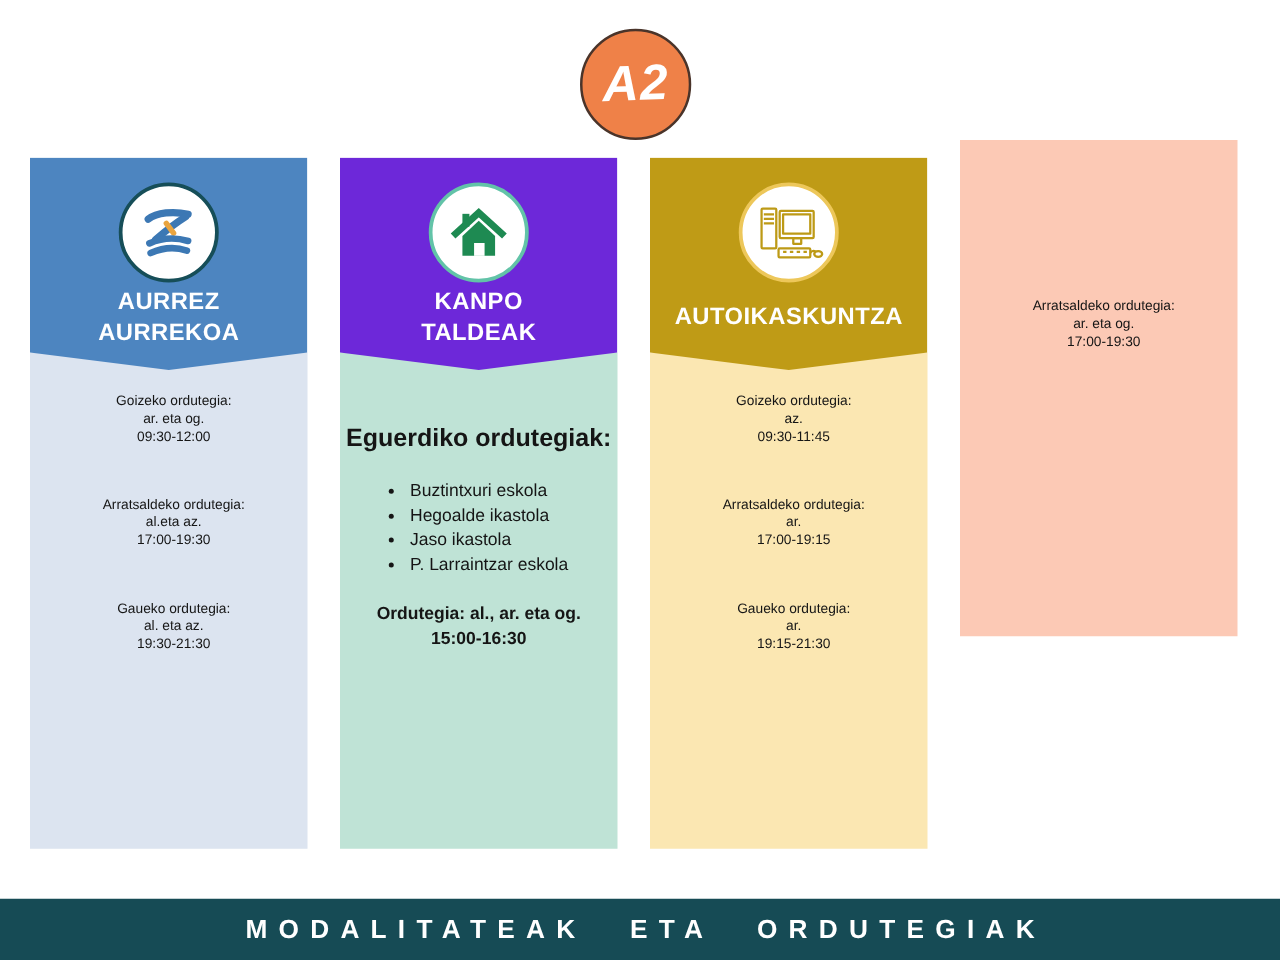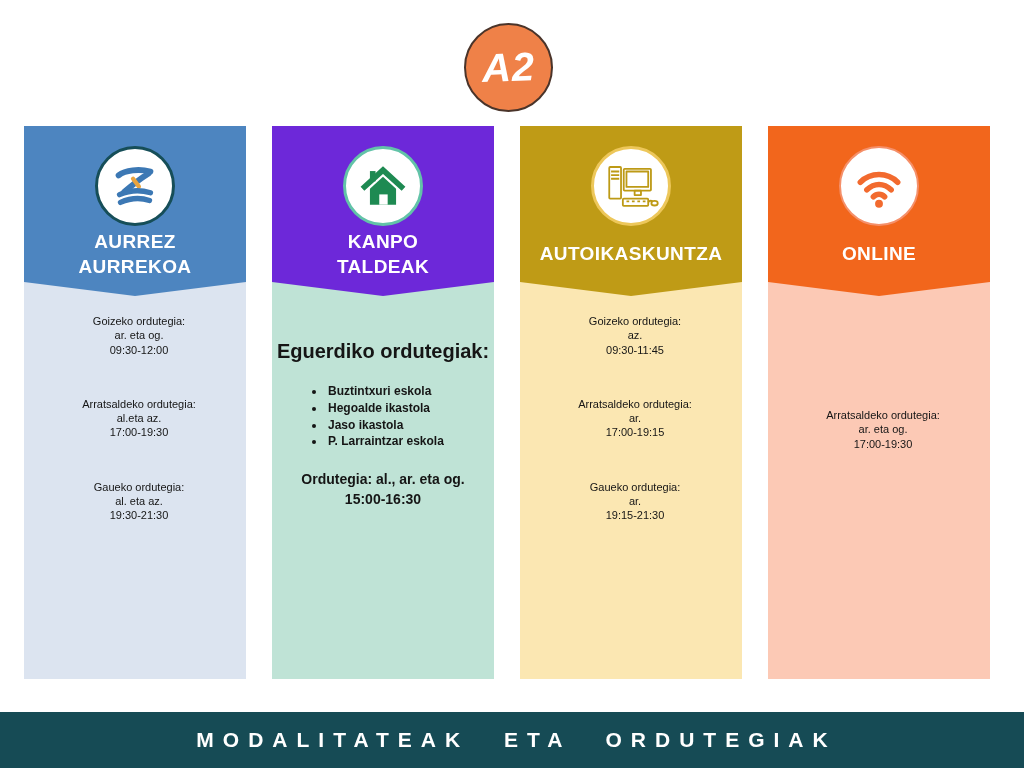--- a/index.html
+++ b/index.html
@@ -71,30 +71,30 @@
   }
 
   
   .pad-kanpo { padding-top:58px; }
   .kanpo-heading { font-size:20px; font-weight:bold; }
   .school-list {
     margin:20px 0 0 0; padding-left:54px; text-align:left;
     list-style:disc;
   }
   .school-list li {
-    font-size:12px; font-weight:bold; line-height:1.4; padding-left:2px;
+    font-size:14px; font-weight:normal; line-height:1.4; padding-left:2px;
   }
   .schedule-note {
     margin-top:20px; font-size:14px; font-weight:bold; line-height:1.38;
     white-space:pre-line;
   }
 
   
   .footer {
-    position:absolute; left:0; bottom:0; width:1024px; height:56px;
+    position:absolute; left:0; bottom:0; width:1024px; height:49px;
     background:#164b55; display:flex; align-items:center; justify-content:center;
   }
   .footer span {
     color:#ffffff; font-size:21px; font-weight:bold;
     letter-spacing:9px; word-spacing:20px; padding-left:9px;
   }
 
   svg { display:block; }
 </style>
 </head>
@@ -190,31 +190,20 @@
         <div class="schedule-block">Arratsaldeko ordutegia:
 ar.
 17:00-19:15</div>
         <div class="schedule-block">Gaueko ordutegia:
 ar.
 19:15-21:30</div>
       </div>
     </div>
 
     <div class="card">
-      <div class="card-header hdr-orange">
-        <div class="icon-circle ring-orange">
-          <svg viewBox="0 0 60 60" width="56" height="56" fill="none" stroke="#f26a2e" stroke-linecap="round">
-            <path d="M10 26 C21 15, 39 15, 50 26" stroke-width="6"></path>
-            <path d="M17 34 C25 26.5, 35 26.5, 43 34" stroke-width="6"></path>
-            <path d="M24 41.5 C27.5 38, 32.5 38, 36 41.5" stroke-width="6"></path>
-            <circle cx="30" cy="49" r="4.2" fill="#f26a2e" stroke="none"></circle>
-          </svg>
-        </div>
-        <div class="card-title">ONLINE</div>
-      </div>
       <div class="card-body bod-orange pad-online">
         <div class="schedule-block">Arratsaldeko ordutegia:
 ar. eta og.
 17:00-19:30</div>
       </div>
     </div>
 
   </div>
 
   <div class="footer">

